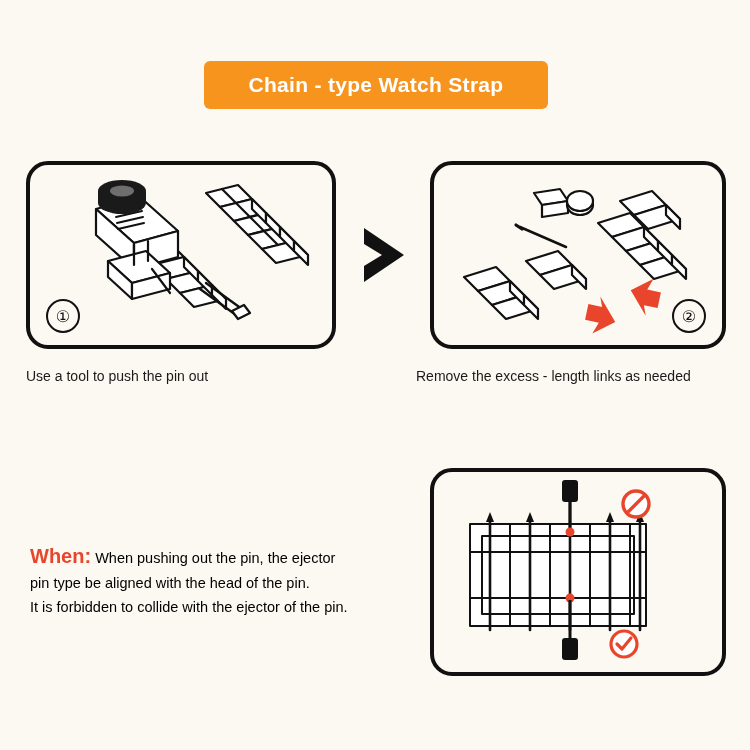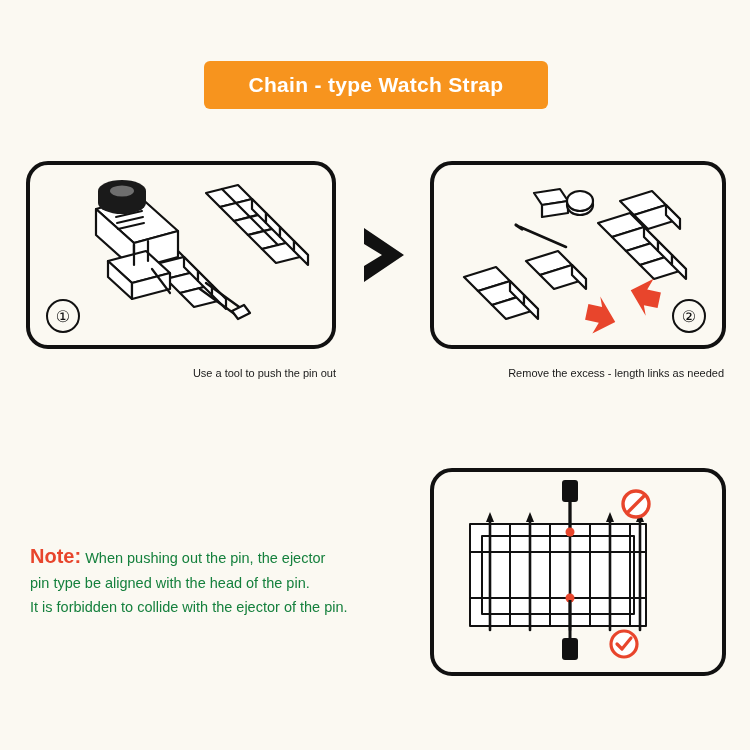--- a/index.html
+++ b/index.html
@@ -64,22 +64,22 @@
     justify-content: center;
     font-size: 16px;
     color: #111;
     background: #fbf9f2;
   }
   #badge-1 { left: 16px; bottom: 12px; }
   #badge-2 { right: 16px; bottom: 12px; }
 
   .caption {
     position: absolute;
-    text-align: right;
-    font-size: 11px;
+    text-align: left;
+    font-size: 14px;
     color: #1a1a1a;
     line-height: 1.45;
   }
   #caption-1 { left: 26px;  top: 366px; width: 310px; }
   #caption-2 { left: 416px; top: 366px; width: 308px; }
 
   
   .big-arrow {
     position: absolute;
     left: 358px;
@@ -97,21 +97,21 @@
     color: #e8452c;
     font-size: 14.5px;
     line-height: 1.62;
   }
   .note .note-label {
     font-size: 20px;
     font-weight: bold;
     color: #e8452c;
   }
   .note .note-body {
-    color: #15803d;
+    color: #000000;
     text-align: right;
   }
 
   
   svg.art { display: block; }
 </style>
 </head>
 <body>
 
 <div class="page">
@@ -230,21 +230,21 @@
         <polygon points="196,128 216,112 212,124 226,124 226,140 212,140 216,150" fill="#e8452c" transform="rotate(12 210 130)"></polygon>
         <polygon points="152,150 172,134 168,146 182,146 182,162 168,162 172,172" fill="#e8452c" transform="rotate(192 167 152)"></polygon>
       </g>
     </svg>
     <div class="step-badge" id="badge-2">②</div>
   </div>
 
   <div class="caption" id="caption-2">Remove the excess - length links as needed</div>
 
   <div class="note">
-    <span class="note-label">Note:</span>
+    <span class="note-label">When:</span>
     <span class="note-body">When pushing out the pin, the ejector</span><br>
     <span class="note-body">pin type be aligned with the head of the pin.</span><br>
     <span class="note-body">It is forbidden to collide with the ejector of the pin.</span>
   </div>
 
   <div class="panel" id="panel-3">
     <svg class="art" width="288" height="200" viewBox="0 0 288 200">
       <g fill="none" stroke="#111" stroke-width="2" stroke-linejoin="round" stroke-linecap="round">
 
         <rect x="36" y="52" width="176" height="102" fill="#fff"></rect>

